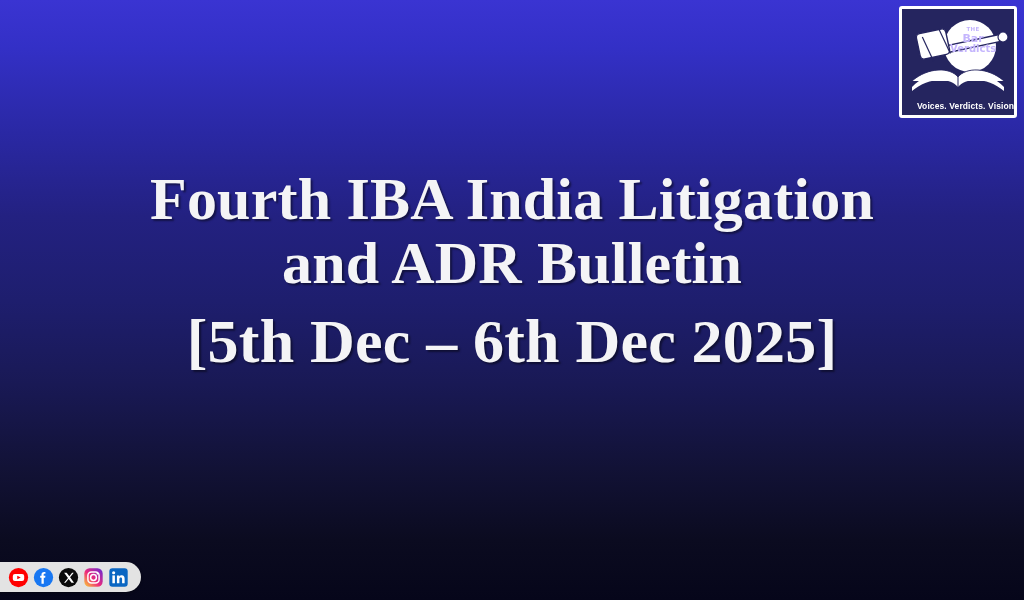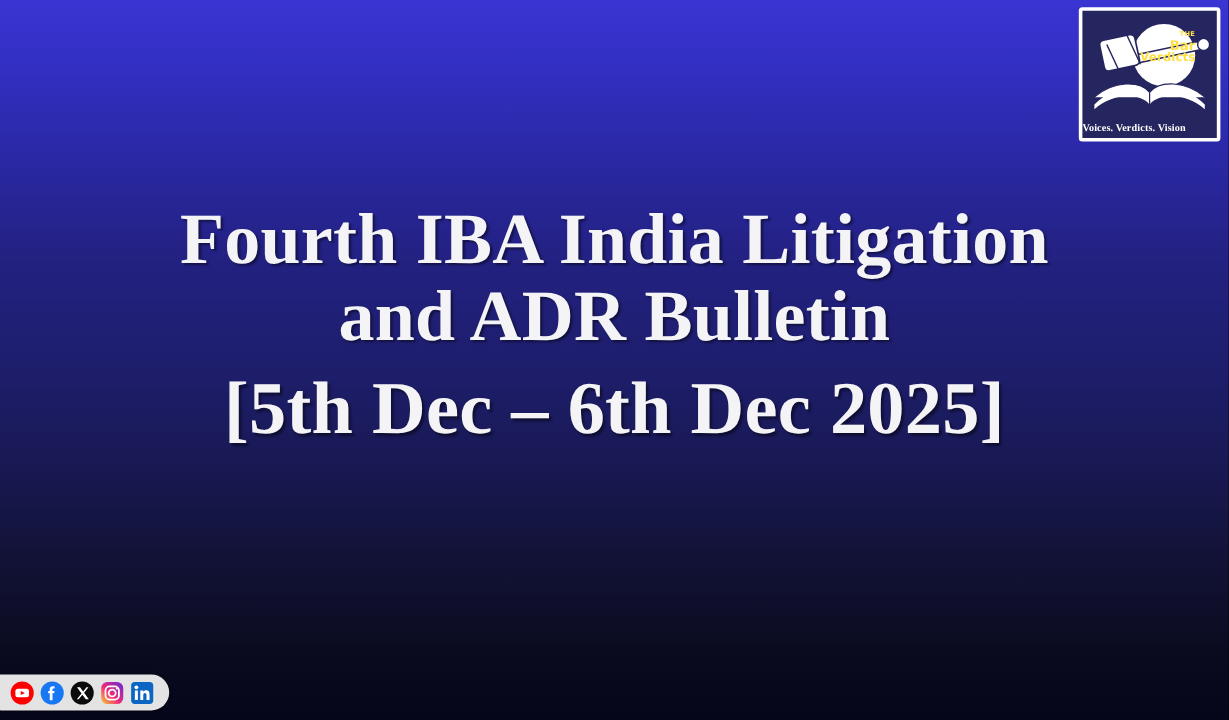--- a/index.html
+++ b/index.html
@@ -53,23 +53,23 @@
     left: 0;
     top: 0;
     width: 112px;
     height: 86px;
   }
   #logo-wordmark {
     position: absolute;
     left: 48px;
     top: 18px;
     width: 46px;
-    text-align: right;
+    text-align: center;
     font-family: "DejaVu Sans", "Liberation Sans", sans-serif;
-    color: #fde047;
+    color: #c4b5fd;
     line-height: 1.02;
     z-index: 4;
   }
   #logo-wordmark .the {
     font-size: 5.5px;
     font-weight: bold;
     letter-spacing: 0.3px;
     display: block;
   }
   #logo-wordmark .bar {
@@ -80,22 +80,22 @@
   #logo-wordmark .bulletin {
     font-size: 10px;
     font-weight: bold;
     display: block;
   }
   #logo-tag {
     position: absolute;
     left: 0;
     right: 0;
     bottom: 4px;
-    text-align: left;
-    font-family: Liberation Serif, serif;
+    text-align: right;
+    font-family: Liberation Sans, sans-serif;
     font-size: 8.5px;
     font-weight: bold;
     color: #ffffff;
     letter-spacing: 0.1px;
   }
 
   
   #headline {
     position: absolute;
     left: 0;

